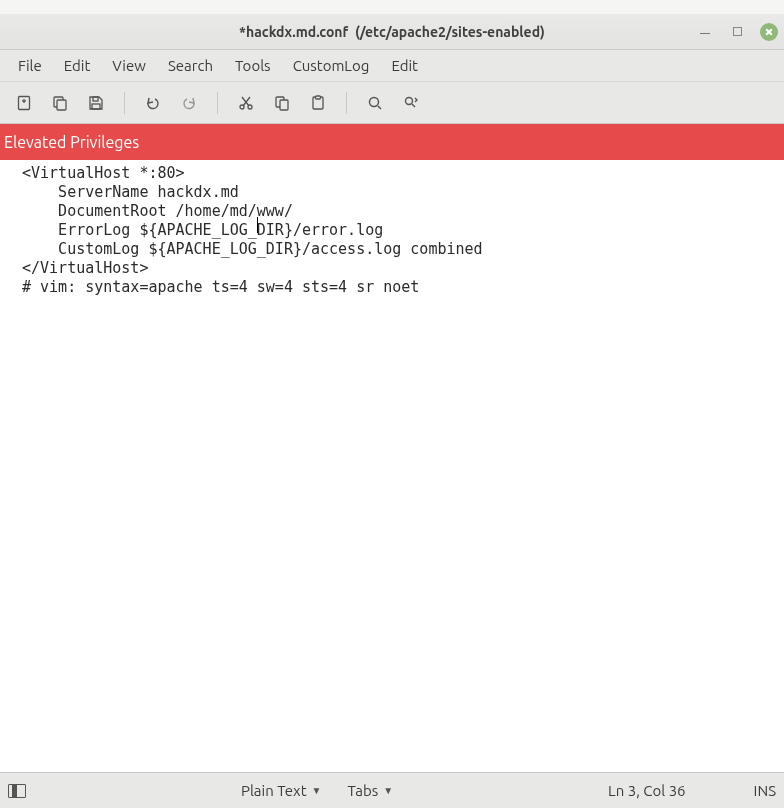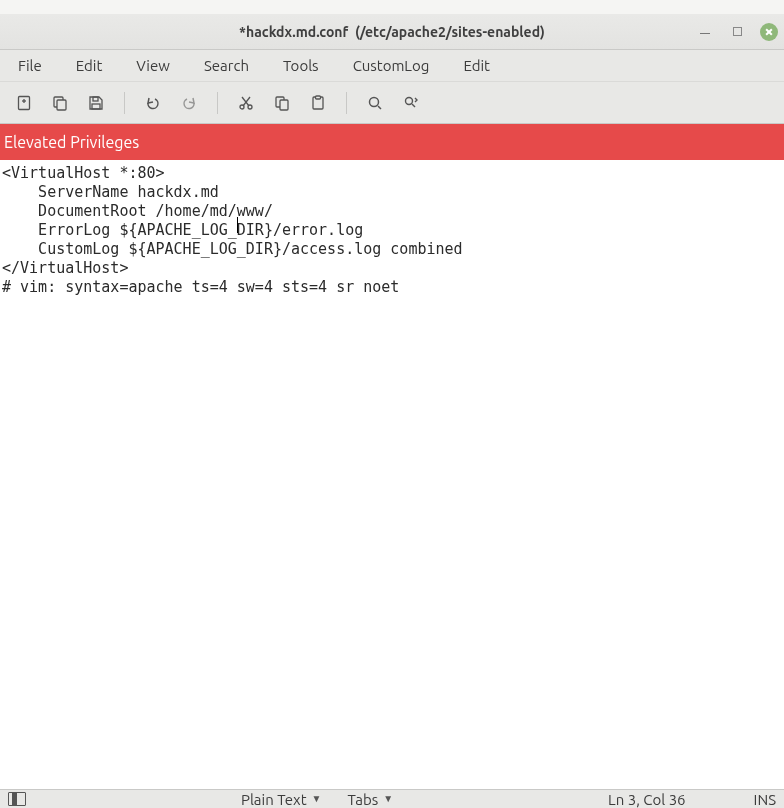--- a/index.html
+++ b/index.html
@@ -74,21 +74,21 @@
   .win-btn.close::after { transform: rotate(-45deg); }
   .min-line { width: 10px; height: 1.5px; background: #777; display: block; margin-top: 4px;}
   .max-box { width: 9px; height: 9px; border: 1.5px solid #888; display: block; }
 
   
   .menubar {
     height: 32px;
     background: #e8e8e6;
     display: flex;
     align-items: center;
-    gap: 14px;
+    gap: 2px;
     padding: 0 8px;
     border-bottom: 1px solid #dadad8;
     font-size: 15px;
     color: #3c3c3c;
   }
   .menu-item {
     padding: 4px 10px;
     border-radius: 3px;
     cursor: pointer;
   }
@@ -135,39 +135,39 @@
     background: #ffffff;
     font-family: "DejaVu Sans Mono", "Menlo", "Consolas", monospace;
     font-size: 15px;
     line-height: 19px;
     color: #2b2b2b;
     padding: 4px 2px;
     white-space: pre;
     overflow: auto;
     position: relative;
   }
-  .editor .line { display: block; }
+  .editor .line { display: block; margin-left: 20px; }
   .cursor-ins {
     display: inline-block;
     width: 0;
     position: relative;
   }
   .cursor-ins::after {
     content: "";
     position: absolute;
     left: 0;
     top: 1px;
     width: 1px;
     height: 16px;
     background: #000;
   }
 
   
   .statusbar {
-    height: 19px;
+    height: 36px;
     background: #e8e8e6;
     border-top: 1px solid #c9c9c7;
     display: flex;
     align-items: center;
     padding: 0 8px;
     font-size: 15px;
     color: #3c3c3c;
     gap: 14px;
   }
   .sb-left { display: flex; align-items: center; gap: 8px; }

